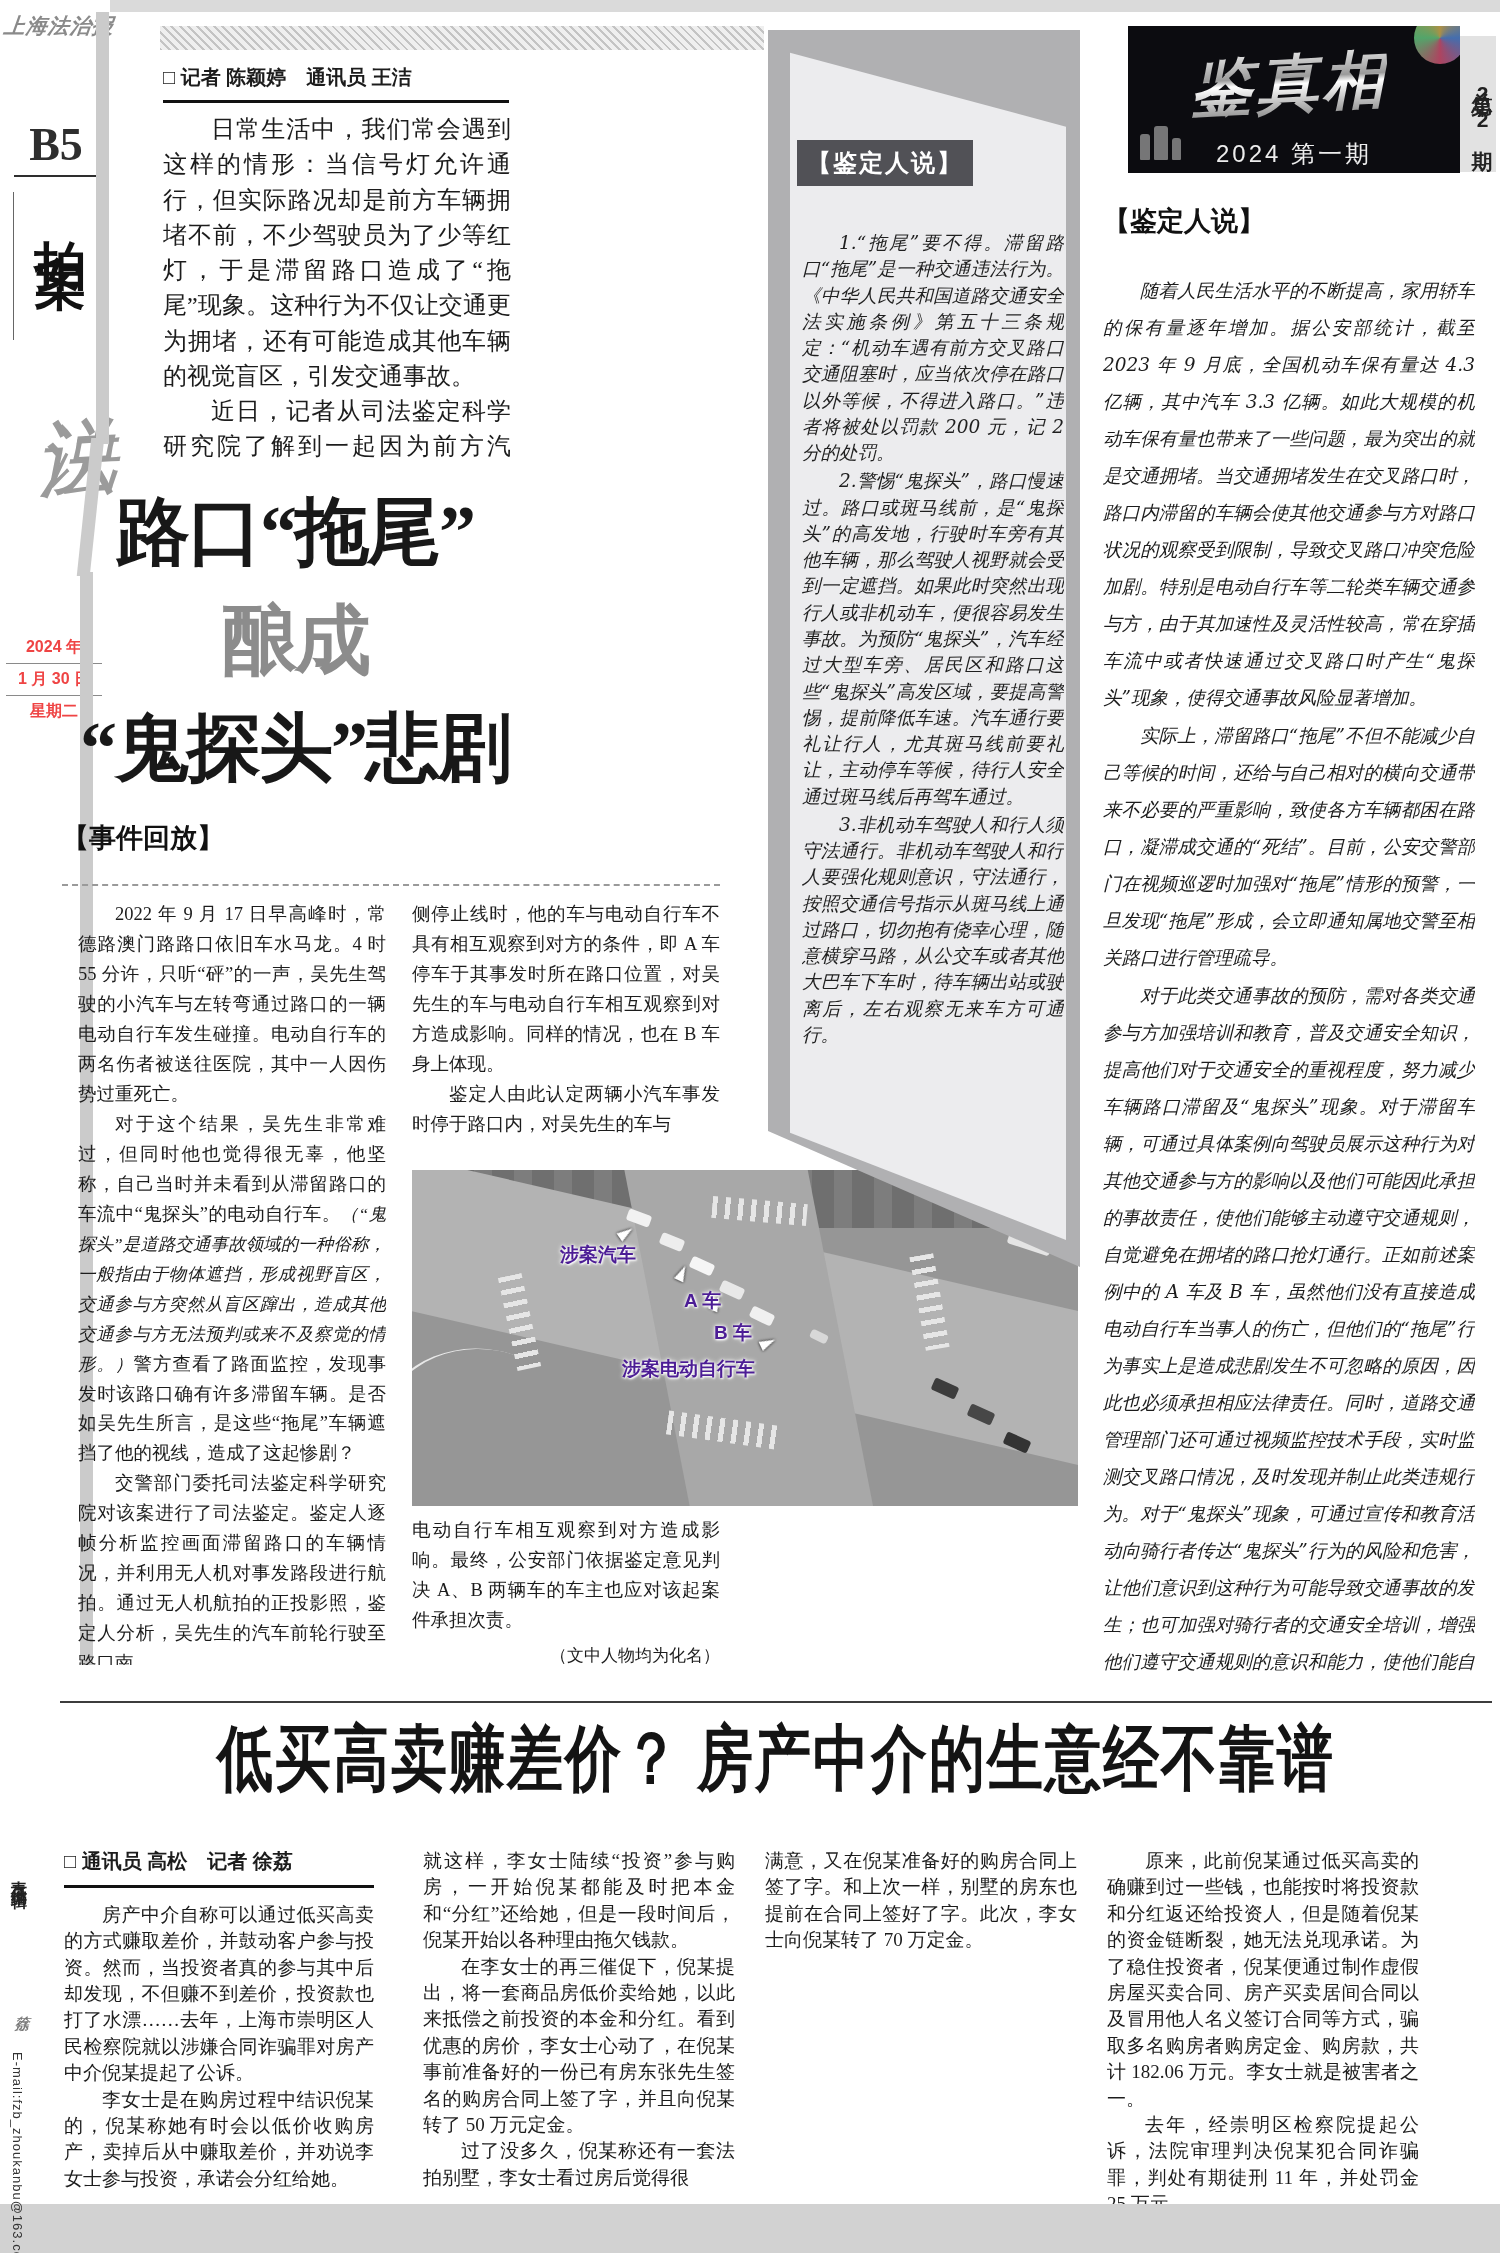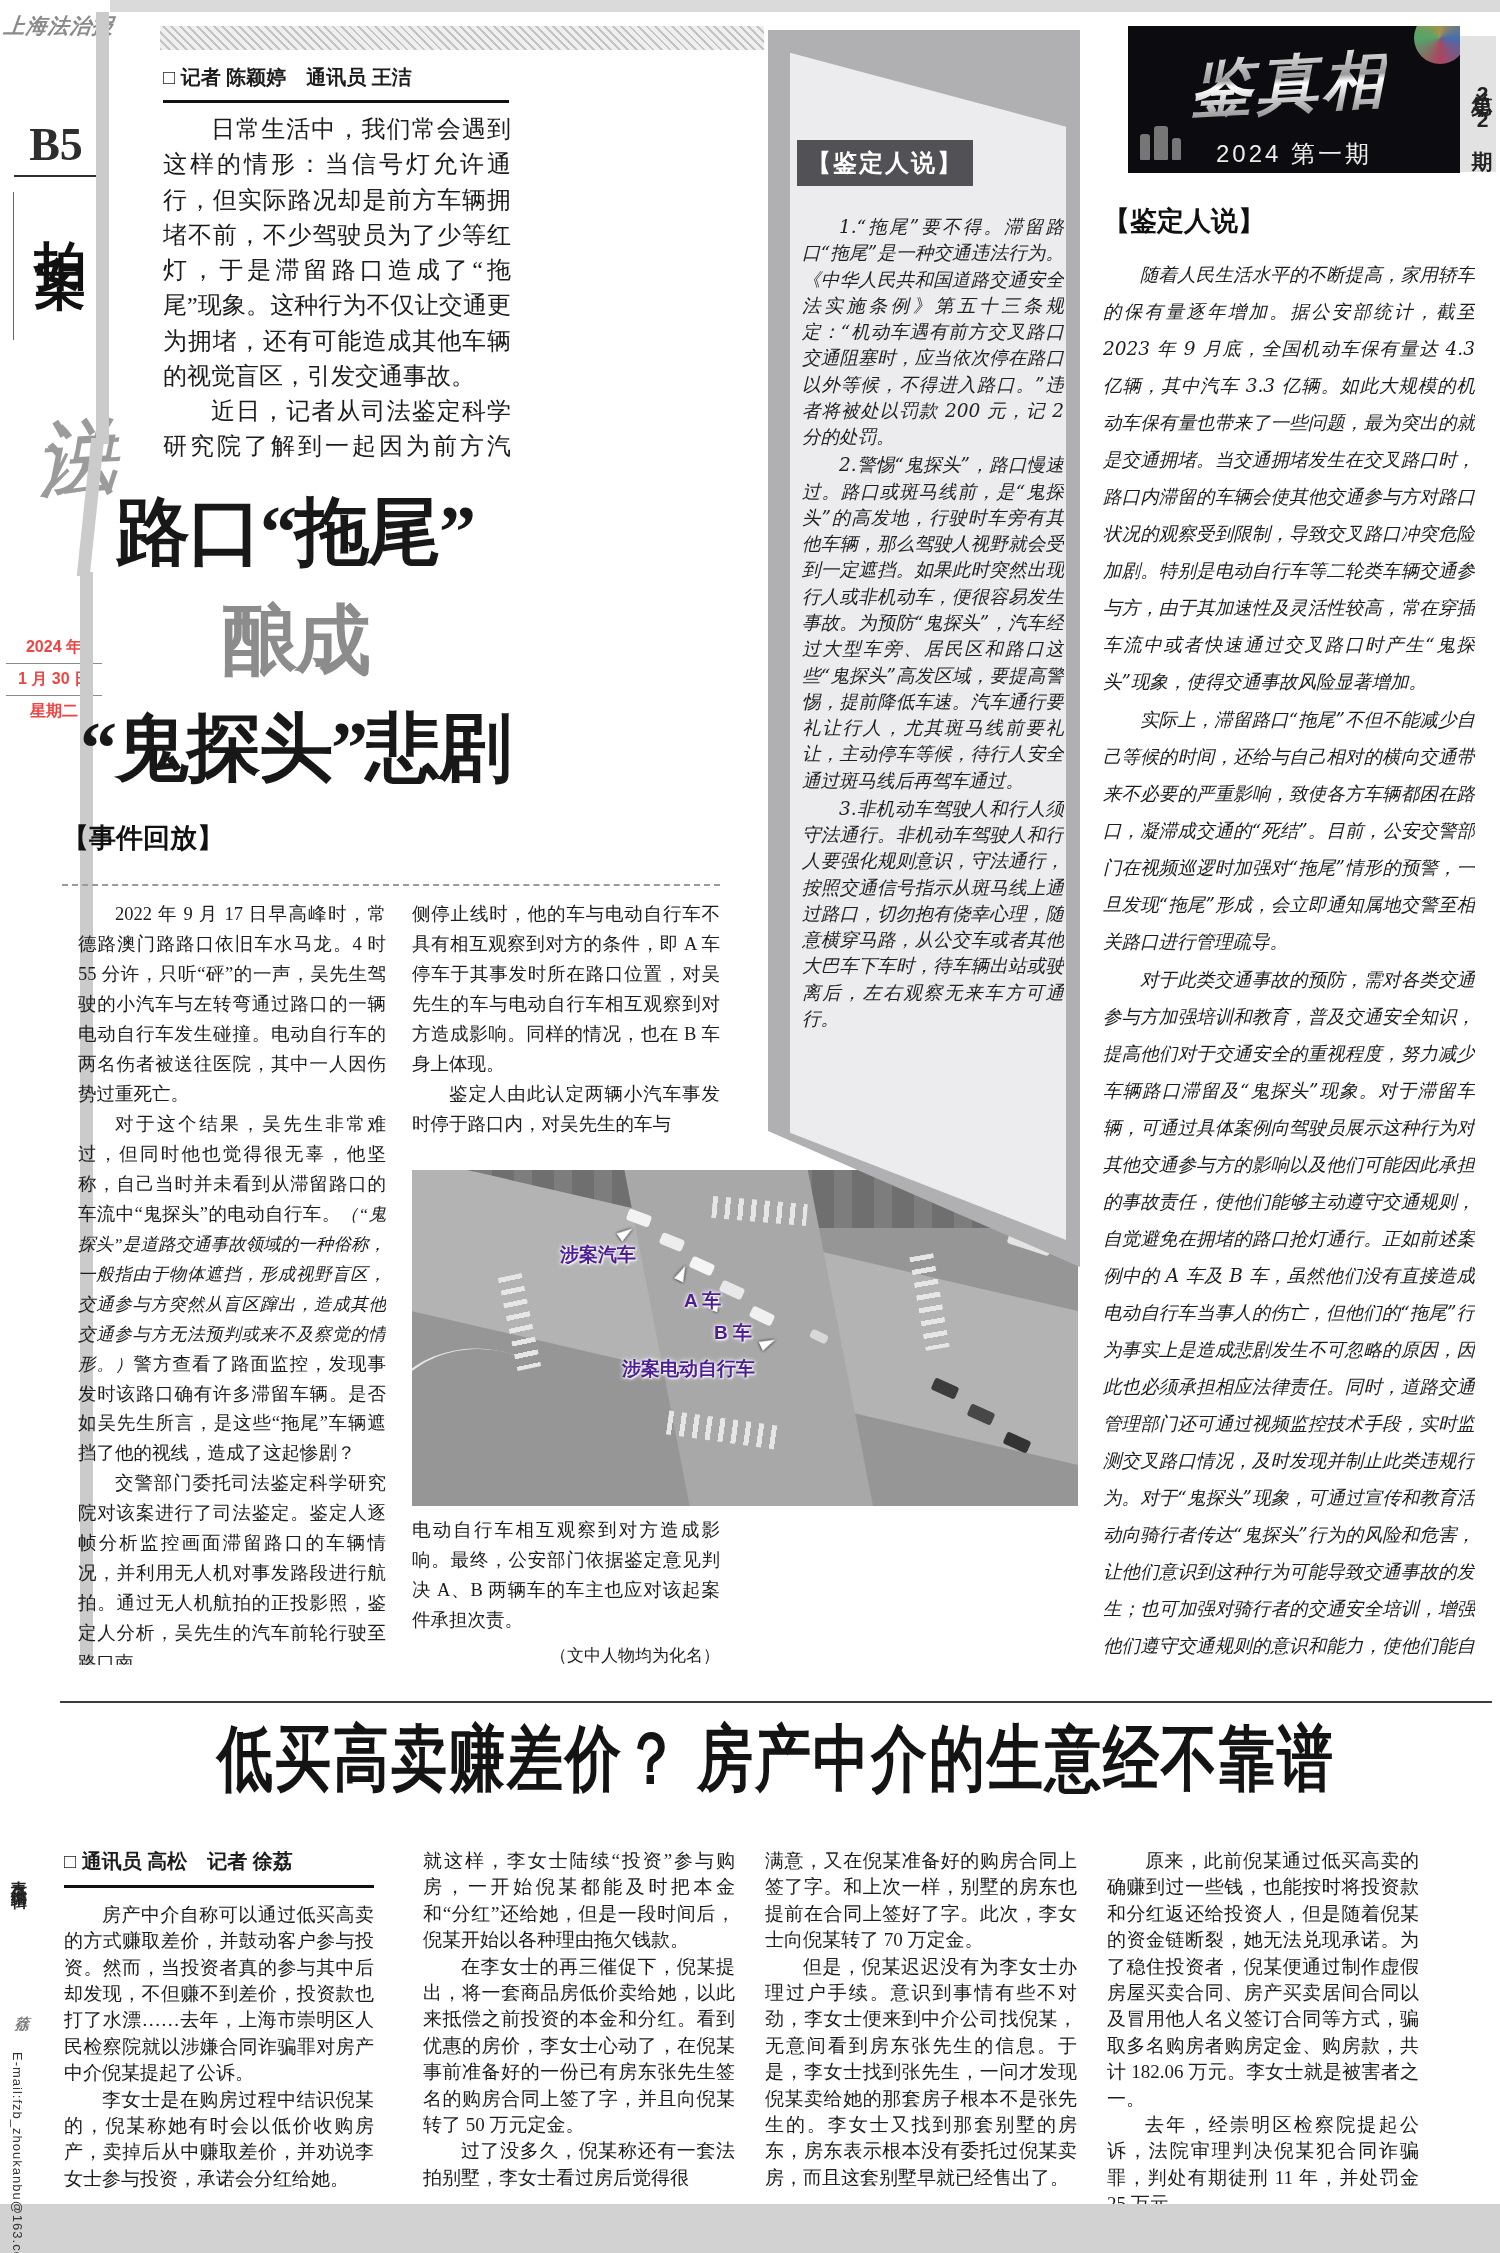--- a/index.html
+++ b/index.html
@@ -1,19 +1,19 @@
 <!DOCTYPE html>
 <html><head>
 <meta charset="utf-8">
 <style>
   html,body{margin:0;padding:0;background:#ffffff;}
   .page{position:relative;width:1500px;height:2253px;background:#fff;overflow:hidden;
         font-family:"Liberation Serif","DejaVu Serif",serif;color:#1c1c1c;}
   .abs{position:absolute;}
-  .kai{font-family:"DejaVu Serif","Liberation Serif",serif;font-style:italic;}
+  .kai{font-family:"DejaVu Serif","Liberation Serif",serif;font-style:italic;margin-top:16px;}
   p{margin:0;}
   .just{text-align:justify;}
   .ind{text-indent:2em;}
   .bt{font-size:18.5px;line-height:1.62;}
   
   .paper-name{font-size:21px;font-weight:bold;font-style:italic;color:#8a8a8a;letter-spacing:1px;transform:skewX(-6deg);}
   .page-no{font-size:46px;font-weight:bold;color:#2e2e2e;text-align:center;border-bottom:2px solid #2e2e2e;padding-bottom:4px;}
   .vert{writing-mode:vertical-rl;text-orientation:upright;}
   .col-word-top{font-size:52px;font-weight:900;letter-spacing:14px;color:#111;font-family:"Liberation Sans","DejaVu Sans",sans-serif;}
   .col-word-bottom{font-size:80px;color:#9b9b9b;font-style:italic;letter-spacing:4px;transform:rotate(-3deg);}
@@ -196,21 +196,20 @@
     <p class="ind">房产中介自称可以通过低买高卖的方式赚取差价，并鼓动客户参与投资。然而，当投资者真的参与其中后却发现，不但赚不到差价，投资款也打了水漂……去年，上海市崇明区人民检察院就以涉嫌合同诈骗罪对房产中介倪某提起了公诉。</p>
     <p class="ind">李女士是在购房过程中结识倪某的，倪某称她有时会以低价收购房产，卖掉后从中赚取差价，并劝说李女士参与投资，承诺会分红给她。</p>
   </div>
   <div class="abs a2col just" style="left:423px;top:1848px;width:312px;height:356px;overflow:hidden;">
     <p>就这样，李女士陆续“投资”参与购房，一开始倪某都能及时把本金和“分红”还给她，但是一段时间后，倪某开始以各种理由拖欠钱款。</p>
     <p class="ind">在李女士的再三催促下，倪某提出，将一套商品房低价卖给她，以此来抵偿之前投资的本金和分红。看到优惠的房价，李女士心动了，在倪某事前准备好的一份已有房东张先生签名的购房合同上签了字，并且向倪某转了 50 万元定金。</p>
     <p class="ind">过了没多久，倪某称还有一套法拍别墅，李女士看过房后觉得很</p>
   </div>
   <div class="abs a2col just" style="left:765px;top:1848px;width:312px;height:356px;overflow:hidden;">
     <p>满意，又在倪某准备好的购房合同上签了字。和上次一样，别墅的房东也提前在合同上签好了字。此次，李女士向倪某转了 70 万定金。</p>
-    <p class="ind">但是，倪某迟迟没有为李女士办理过户手续。意识到事情有些不对劲，李女士便来到中介公司找倪某，无意间看到房东张先生的信息。于是，李女士找到张先生，一问才发现倪某卖给她的那套房子根本不是张先生的。李女士又找到那套别墅的房东，房东表示根本没有委托过倪某卖房，而且这套别墅早就已经售出了。</p>
   </div>
   <div class="abs a2col just" style="left:1107px;top:1848px;width:312px;height:356px;overflow:hidden;">
     <p class="ind">原来，此前倪某通过低买高卖的确赚到过一些钱，也能按时将投资款和分红返还给投资人，但是随着倪某的资金链断裂，她无法兑现承诺。为了稳住投资者，倪某便通过制作虚假房屋买卖合同、房产买卖居间合同以及冒用他人名义签订合同等方式，骗取多名购房者购房定金、购房款，共计 182.06 万元。李女士就是被害者之一。</p>
     <p class="ind">去年，经崇明区检察院提起公诉，法院审理判决倪某犯合同诈骗罪，判处有期徒刑 11 年，并处罚金 25 万元。</p>
   </div>
 
   <div class="abs edge-v" style="left:8px;top:1868px;height:130px;font-size:16px;font-weight:bold;color:#222;letter-spacing:4px;">责任编辑</div>
   <div class="abs edge-v" style="left:12px;top:2004px;height:60px;font-size:15px;font-style:italic;color:#777;">徐荔</div>
   <div class="abs edge-email" style="left:10px;top:2052px;height:220px;">E-mail:fzb_zhoukanbu@163.com</div>
 

